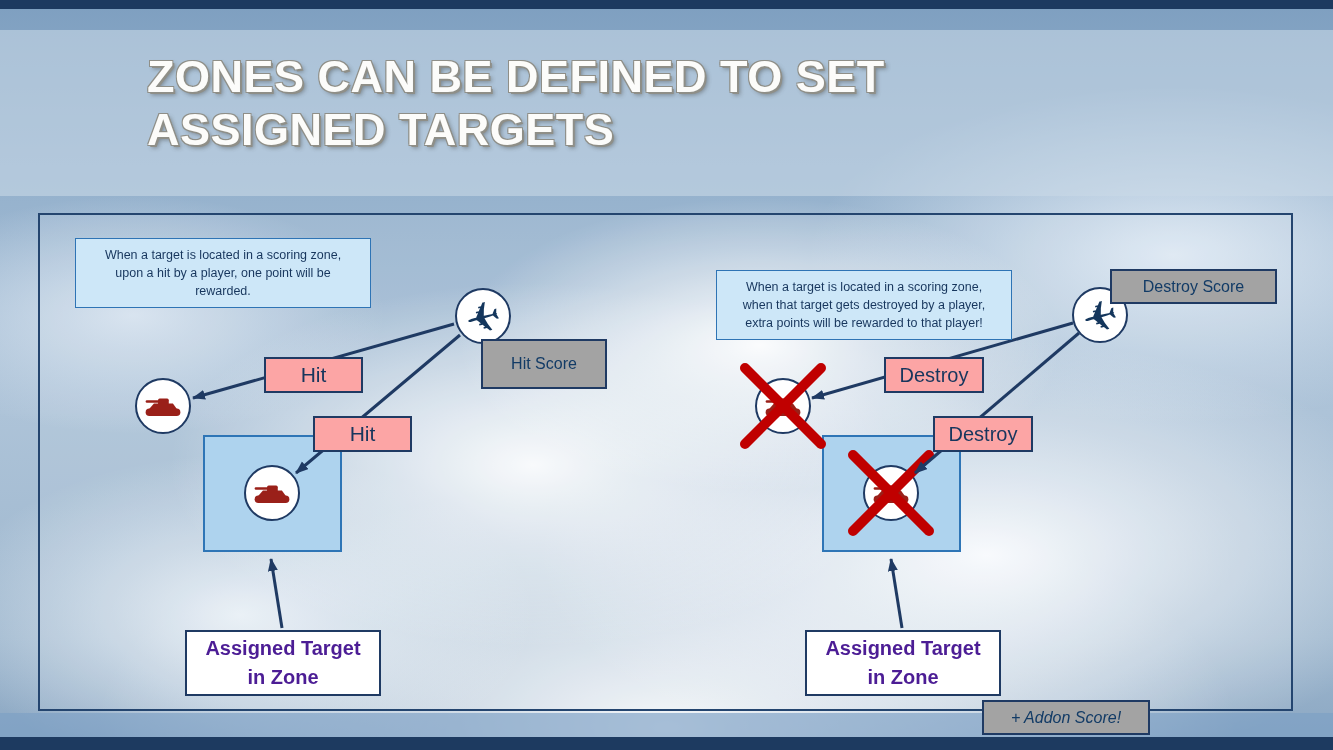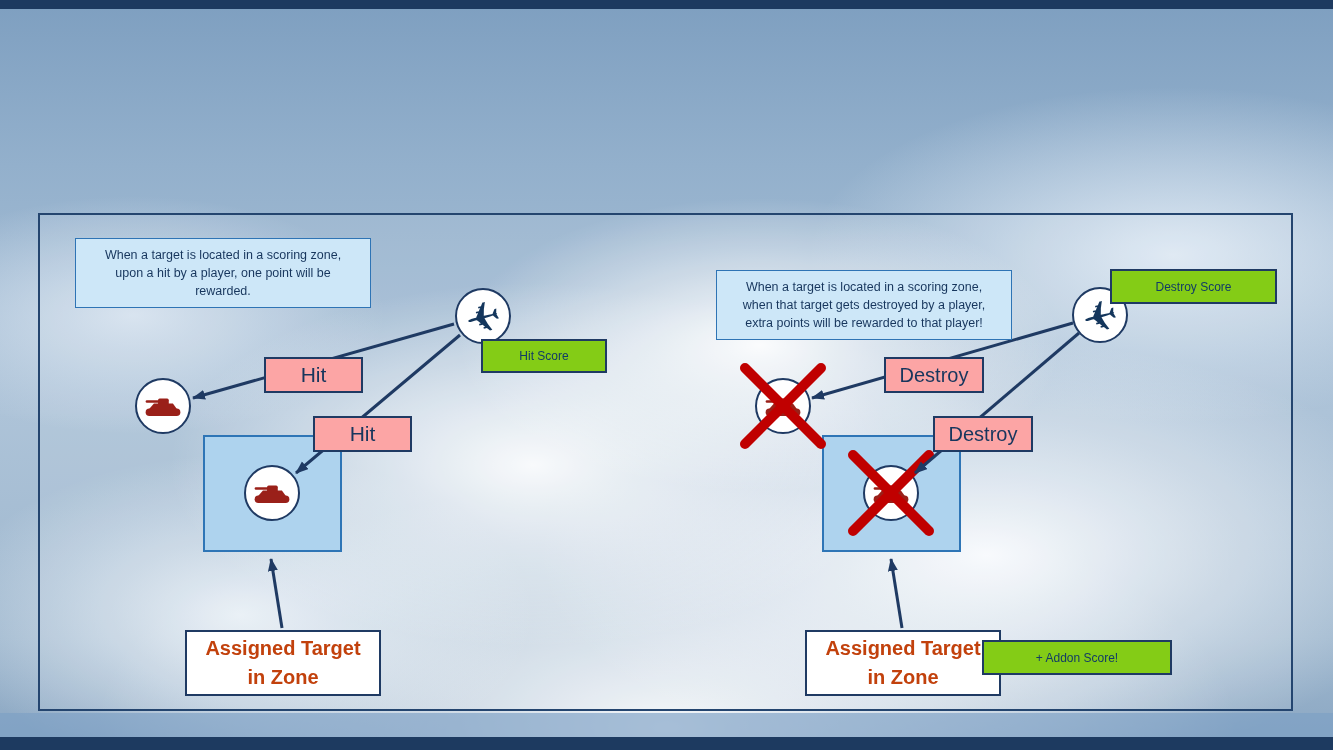--- a/index.html
+++ b/index.html
@@ -37,70 +37,76 @@
   
   .panel { position:absolute; left:38px; top:213px; width:1255px; height:498px;
            border:2px solid #24456f; background:rgba(255,255,255,0.07); z-index:1; }
 
   
   .info-box { position:absolute; width:296px; background:#cde7f8; border:1.5px solid #2e74b5;
               color:#17365d; font-size:12.5px; line-height:1.45; text-align:center;
               padding:7px 16px; z-index:6; }
   .label-box { position:absolute; background:#fca5a5; border:2px solid #1f3a63; color:#17365d;
                font-size:21px; display:flex; align-items:center; justify-content:center; z-index:6; }
-  .score-box { position:absolute; background:#84cc16; border:2px solid #1f3a63; color:#123b66;
-               font-size:12px; display:flex; align-items:center; justify-content:center; z-index:6; }
+  .score-box { position:absolute; background:#a3a3a3; border:2px solid #1f3a63; color:#123b66;
+               font-size:16px; display:flex; align-items:center; justify-content:center; z-index:6; }
   .assigned-box { position:absolute; width:196px; height:66px; background:#ffffff;
-                  border:2.5px solid #1f3a63; color:#c2410c; font-size:20px; font-weight:bold;
+                  border:2.5px solid #1f3a63; color:#4c1d95; font-size:20px; font-weight:bold;
                   text-align:center; line-height:1.45; display:flex; align-items:center;
                   justify-content:center; padding:19px 14px; z-index:6; }
   .unit-circle { position:absolute; width:56px; height:56px; border-radius:50%; background:#fff;
                  border:2.5px solid #1f3a63; display:flex; align-items:center; justify-content:center;
                  z-index:3; }
   .zone { position:absolute; width:139px; height:117px; background:#aed3ee;
           border:2px solid #2e75b6; z-index:2; }
   .jet { display:inline-block; font-size:42px; color:#14365c; transform:rotate(165deg);
          line-height:1; }
   .tank { color:#9a2019; }
   .x-mark { position:absolute; width:92px; height:88px; z-index:4; }
   .arrows { position:absolute; left:0; top:0; z-index:5; pointer-events:none; }
 
   
   .info-left     { left:75px;  top:238px; }
   .jet-left      { left:455px; top:288px; }
-  .score-left    { left:481px; top:339px; width:126px; height:34px; }
+  .score-left    { left:481px; top:339px; width:126px; height:50px; }
   .hit1          { left:264px; top:357px; width:99px;  height:36px; }
   .hit2          { left:313px; top:416px; width:99px;  height:36px; }
   .tank1-left    { left:135px; top:378px; }
   .zone-left     { left:203px; top:435px; }
   .tankzone-left { left:244px; top:465px; }
   .assigned-left { left:185px; top:630px; }
 
   
   .info-right     { left:716px;  top:238px;margin-top:32px; }
   .jet-right      { left:1072px; top:287px; }
   .score-right    { left:1110px; top:269px; width:167px; height:35px; }
   .destroy1       { left:884px;  top:357px; width:100px; height:36px; font-size:20px; }
   .destroy2       { left:933px;  top:416px; width:100px; height:36px; font-size:20px; }
   .tank1-right    { left:755px;  top:378px; }
   .x1             { left:737px;  top:362px; }
   .zone-right     { left:822px;  top:435px; }
   .tankzone-right { left:863px;  top:465px; }
   .x2             { left:845px;  top:449px; }
   .assigned-right { left:805px;  top:630px; }
-  .addon          { left:982px;  top:640px; width:190px; height:35px; z-index:7; }
+  .addon          { left:982px;  top:700px; width:168px; height:35px; z-index:7;font-style:italic; }
 </style>
 </head>
 <body>
 
 <div class="stage">
   <div class="sky"></div>
 
   <div class="top-bar"></div>
 
+  <div class="title-band">
+    <h1 class="title">
+      <span class="tline">ZONES CAN BE DEFINED TO SET</span>
+      <span class="tline">ASSIGNED TARGETS</span>
+    </h1>
+  </div>
 
   <div class="panel"></div>
 
   <div class="zone zone-left"></div>
   <div class="zone zone-right"></div>
 
   <div class="unit-circle jet-left">
     <span class="jet">✈</span>
   </div>
   <div class="unit-circle tank1-left">

